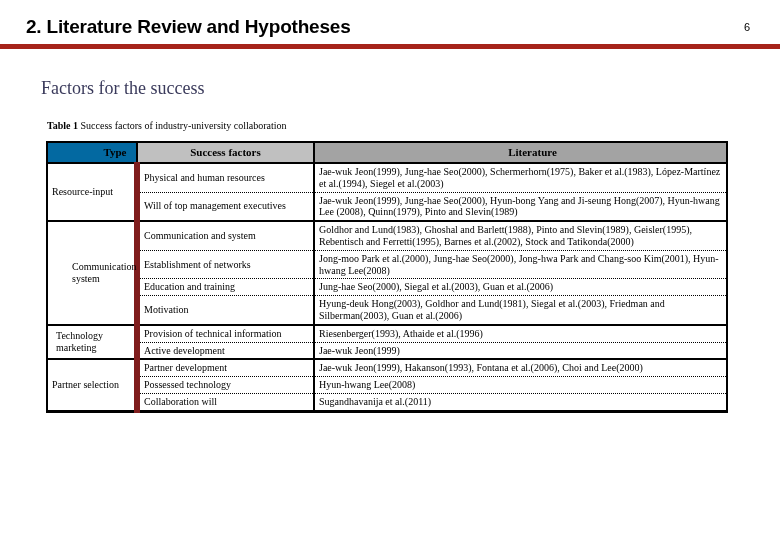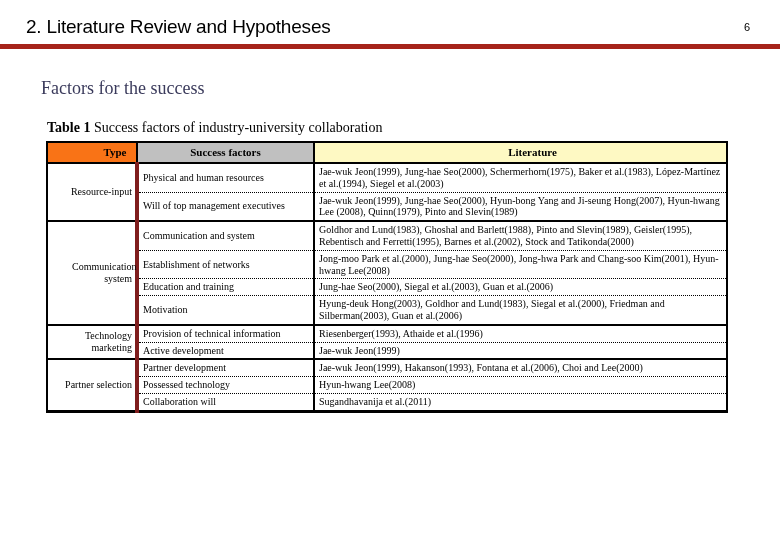--- a/index.html
+++ b/index.html
@@ -15,21 +15,21 @@
     position: relative;
   }
 
   
   #slide-title {
     position: absolute;
     left: 26px;
     top: 16px;
     font-family: "Liberation Sans", sans-serif;
     font-size: 19px;
-    font-weight: 400;
+    font-weight: 700;
     color: #000000;
     letter-spacing: -0.2px;
     white-space: nowrap;
   }
   #page-number {
     position: absolute;
     right: 30px;
     top: 21px;
     font-family: "Liberation Sans", sans-serif;
     font-size: 11px;
@@ -53,21 +53,21 @@
     font-size: 18px;
     color: #3b3b5c;
     white-space: nowrap;
   }
 
   
   #table-caption {
     position: absolute;
     left: 47px;
     top: 120px;
-    font-size: 14px;
+    font-size: 10px;
     color: #000;
     white-space: nowrap;
   }
   #table-caption .cap-label {
     font-weight: bold;
   }
 
   
   #factors-table {
     position: absolute;
@@ -99,22 +99,22 @@
     vertical-align: middle;
     color: #000;
     font-size: 10px;
     line-height: 1.18;
     padding: 2px 3px 2px 4px;
   }
 
   
   td.type-cell {
     border-left: 2px solid #000;
-    border-right: 4px solid #7f1d1d;
-    text-align: right;
+    border-right: 6px solid #7f1d1d;
+    text-align: left;
     font-size: 10px;
     padding: 2px 2px;
   }
   td.factor-cell {
     border-right: 2px solid #000;
     text-align: left;
   }
   td.lit-cell {
     border-right: 2px solid #000;
     text-align: left;
@@ -153,23 +153,23 @@
 </div>
 
 <table id="factors-table">
   <colgroup>
     <col class="c-type">
     <col class="c-factor">
     <col class="c-lit">
   </colgroup>
   <thead>
     <tr>
-      <th style="background: #f97316; padding-left: 48px;">Type</th>
+      <th style="background: #0369a1; padding-left: 48px;">Type</th>
       <th style="background: rgb(192, 192, 192);">Success factors</th>
-      <th style="background: #fef9c3; padding-left: 26px;">Literature</th>
+      <th style="background: #a3a3a3; padding-left: 26px;">Literature</th>
     </tr>
   </thead>
   <tbody id="table-body">
       <tr class="dotrow">
         <td class="type-cell" rowspan="2" style="border-bottom: 2px solid rgb(0, 0, 0);">Resource-input</td>
         <td class="factor-cell">Physical and human resources</td>
         <td class="lit-cell two-line">Jae-wuk Jeon(1999), Jung-hae Seo(2000), Schermerhorn(1975), Baker et al.(1983), López-Martínez et al.(1994), Siegel et al.(2003)</td>
       </tr>
       <tr class="groupend">
         <td class="factor-cell">Will of top management executives</td>
@@ -183,21 +183,21 @@
       <tr class="dotrow">
         <td class="factor-cell">Establishment of networks</td>
         <td class="lit-cell two-line">Jong-moo Park et al.(2000), Jung-hae Seo(2000), Jong-hwa Park and Chang-soo Kim(2001), Hyun-hwang Lee(2008)</td>
       </tr>
       <tr class="dotrow">
         <td class="factor-cell">Education and training</td>
         <td class="lit-cell two-line">Jung-hae Seo(2000), Siegal et al.(2003), Guan et al.(2006)</td>
       </tr>
       <tr class="groupend">
         <td class="factor-cell">Motivation</td>
-        <td class="lit-cell two-line">Hyung-deuk Hong(2003), Goldhor and Lund(1983), Siegal et al.(2000), Friedman and Silberman(2003), Guan et al.(2006)</td>
+        <td class="lit-cell two-line">Hyung-deuk Hong(2003), Goldhor and Lund(1981), Siegal et al.(2003), Friedman and Silberman(2003), Guan et al.(2006)</td>
       </tr>
       <tr class="dotrow">
         <td class="type-cell" rowspan="2" style="border-bottom: 2px solid rgb(0, 0, 0); padding-left: 8px;">Technology marketing</td>
         <td class="factor-cell">Provision of technical information</td>
         <td class="lit-cell two-line">Riesenberger(1993), Athaide et al.(1996)</td>
       </tr>
       <tr class="groupend">
         <td class="factor-cell">Active development</td>
         <td class="lit-cell two-line">Jae-wuk Jeon(1999)</td>
       </tr>

